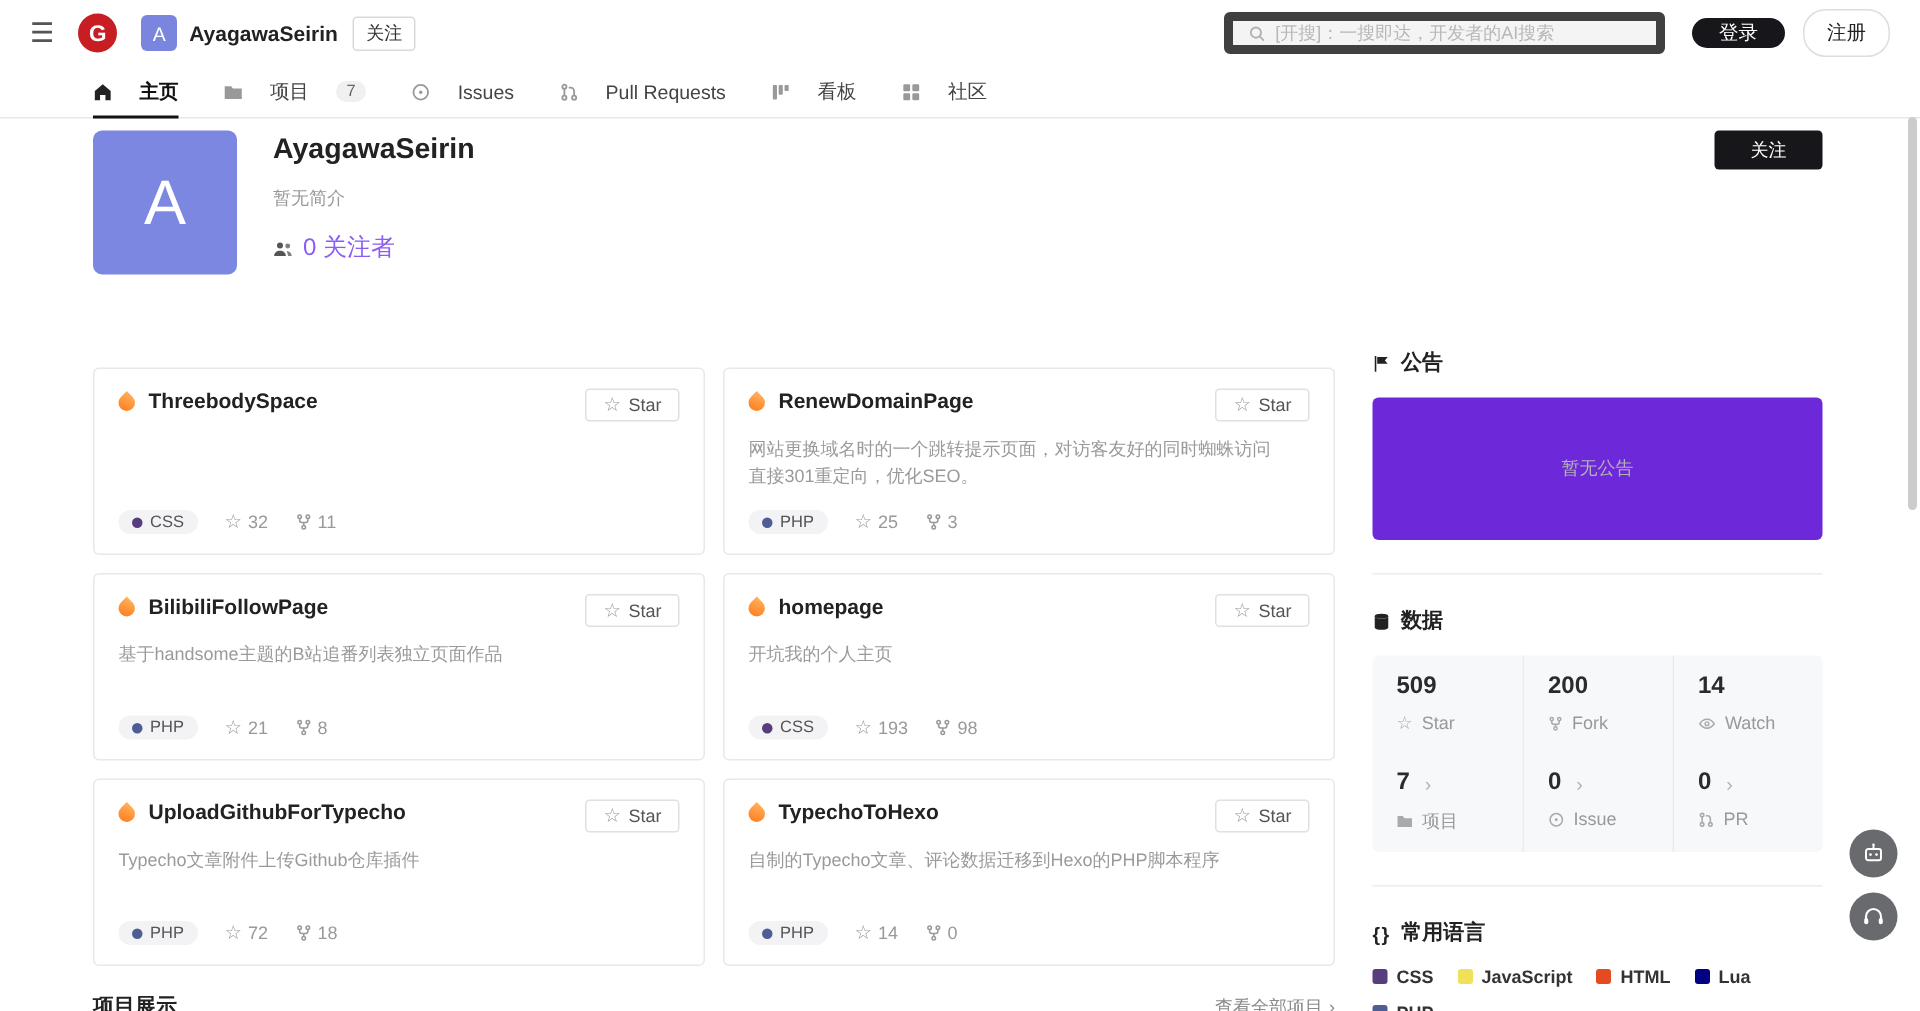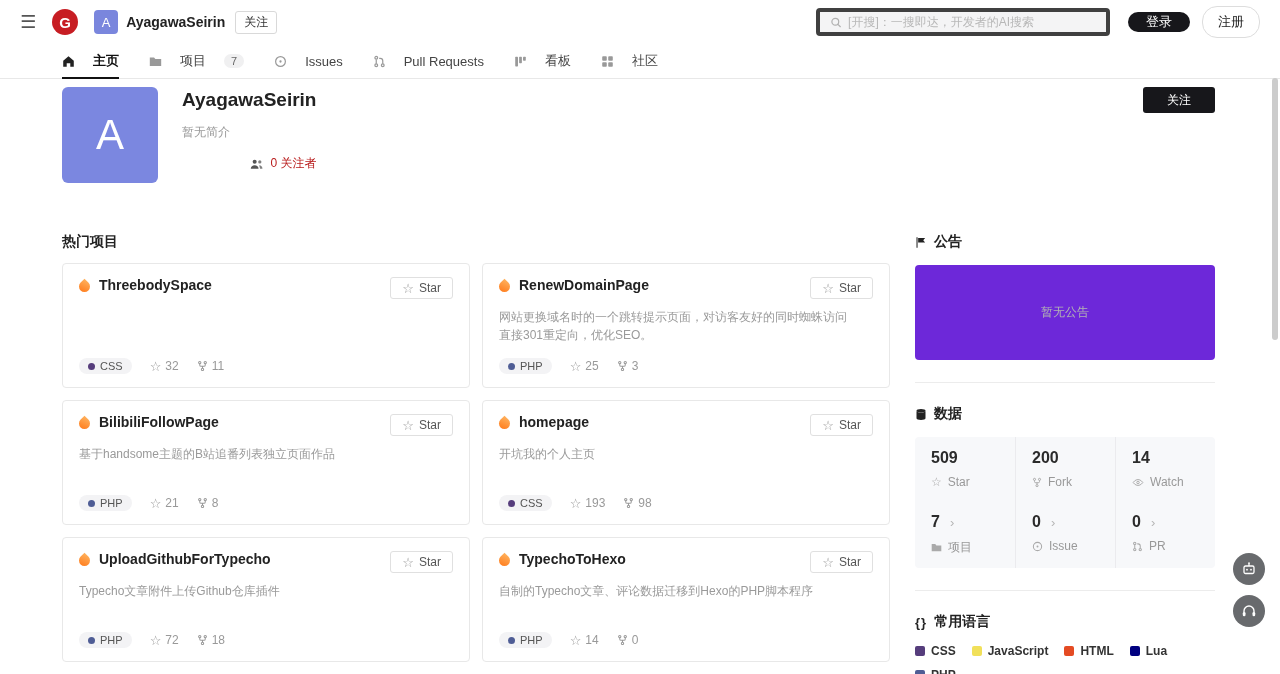--- a/index.html
+++ b/index.html
@@ -11,21 +11,21 @@
   .topbar { height:44px; display:flex; align-items:center; padding:0 20px; background:#fff; }
   .hamburger { font-size:18px; color:#555; line-height:1; cursor:pointer; }
   .logo { width:26px; height:26px; border-radius:50%; background:#c71d23; color:#fff;
     display:flex; align-items:center; justify-content:center; font-weight:bold; font-size:15px; margin-left:16px; }
   .mini-avatar { width:24px; height:24px; border-radius:4px; background:#7a86dd; color:#fff;
     display:flex; align-items:center; justify-content:center; font-size:13px; margin-left:16px; }
   .topbar-username { font-size:14px; font-weight:bold; margin-left:8px; color:#222; }
   .btn-follow-small { margin-left:10px; border:1px solid #d9d9d9; background:#fff; border-radius:3px;
     font-size:12px; padding:2px 8px; color:#333; }
   .topbar-spacer { flex:1; }
-  .searchbox { width:294px; height:28px; background:#f4f4f5; border:4px solid #404040; border-radius:4px;
+  .searchbox { width:294px; height:28px; background:#f4f4f5; border:6px solid #404040; border-radius:4px;
     display:flex; align-items:center; padding:0 10px; gap:6px; margin-right:18px; }
   .searchbox input { border:none; outline:none; background:transparent; font-size:12px; color:#666; width:100%;
     font-family:inherit; }
   .searchbox input::placeholder { color:#b8b8b8; }
   .btn-login { background:#17171b; color:#fff; border:none; border-radius:15px; font-size:13px; padding:1px 18px; }
   .btn-register { background:#fff; color:#222; border:1px solid #ddd; border-radius:15px; font-size:13px;
     padding:6px 15px; margin-left:12px; }
 
   
   .tabbar { display:flex; align-items:center; gap:30px; padding:0 62px; border-bottom:1px solid #e8e8e8; height:35px; }
@@ -37,21 +37,21 @@
   .tab-badge { background:#f0f0f1; color:#666; font-size:11px; border-radius:9px; padding:1px 7px; font-weight:normal; }
 
   
   .page { padding:8px 65px 0 62px; }
   .profile { display:flex; align-items:flex-start; }
   .profile-avatar { width:96px; height:96px; border-radius:6px; background:#7b87e0; color:#fff; font-size:42px;
     display:flex; align-items:center; justify-content:center; flex:none; }
   .profile-info { margin-left:24px; padding-top:2px; }
   .profile-name { font-size:19px; font-weight:bold; color:#222; }
   .profile-bio { font-size:12px; color:#999; margin-top:13px; }
-  .profile-followers { font-size:12px; color:#b91c1c; margin-top:14px; display:flex; align-items:center; gap:6px;justify-content:flex-end; }
+  .profile-followers { font-size:16px; color:#8b5cf6; margin-top:14px; display:flex; align-items:center; gap:6px; }
   .profile-followers svg { color:#555; }
   .btn-follow { margin-left:auto; background:#17171b; color:#fff; border:none; border-radius:3px; font-size:12px;
     height:26px; width:72px; }
 
   .columns { display:flex; margin-top:50px; }
   .main-col { width:828px; flex:none; }
   .sidebar { width:300px; margin-left:25px; flex:none; }
   .section-title { font-size:14px; font-weight:bold; color:#222; display:flex; align-items:center; gap:7px; }
   .section-title svg, .section-title .braces { color:#222; }
   .braces { font-size:13px; font-weight:bold; letter-spacing:1px; }
@@ -207,23 +207,20 @@
           </svg>
         <span>0 关注者</span>
       </div>
     </div>
     <button class="btn-follow">关注</button>
   </section>
 
   <div class="columns">
 
     <div class="main-col">
-      <div class="section-title">
-        <span>热门项目</span>
-      </div>
 
       <div class="cards-grid">
 
         <div class="card">
           <div class="card-top">
             <span class="flame"></span>
             <span class="card-name">ThreebodySpace</span>
             <button class="btn-star">
               <span class="star-glyph">☆</span>
               <span>Star</span>

